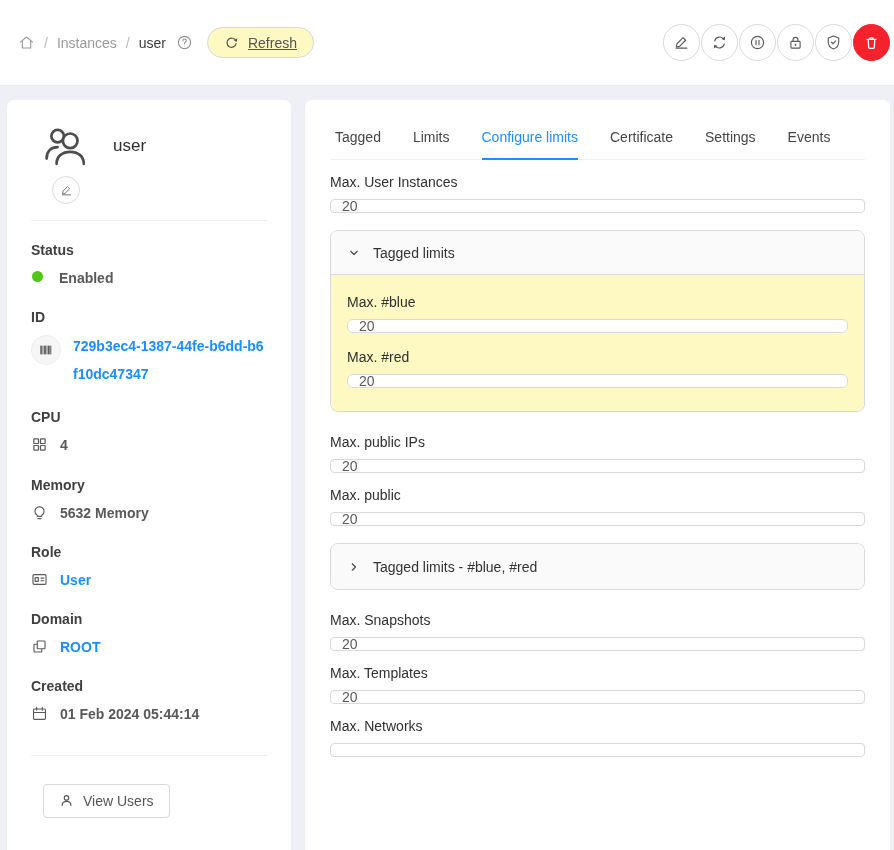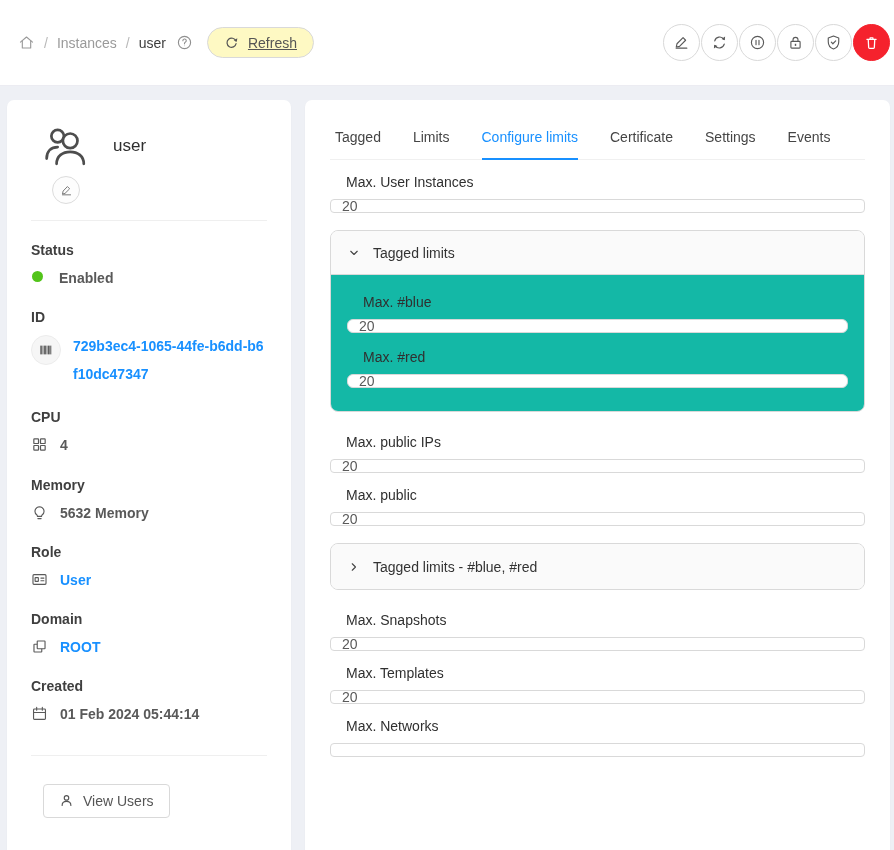--- a/index.html
+++ b/index.html
@@ -56,29 +56,29 @@
     border-radius:4px; background:#fff; color:#555; font-size:14px;
     display:inline-flex; align-items:center; gap:9px; padding:0 15px; cursor:pointer; }
 
   
   .tabs { display:flex; gap:32px; border-bottom:1px solid #f0f0f0; padding:0 5px; }
   .tab { padding:11px 0 13px; color:#454545; cursor:pointer; white-space:nowrap; }
   .tab.active { color:#1890ff; border-bottom:2px solid #1890ff; margin-bottom:-1px; }
 
   
   .limits-form { margin-top:14px; }
-  .field-label { color:#303030; margin:13px 16px 8px; }
+  .field-label { color:#303030; margin:13px 0 8px; }
   .text-input { width:100%; height:14px; border:1px solid #d9d9d9; border-radius:4px;
     background:#fff; padding:0 11px; font-size:14px; color:#5a5a5a;
     font-family:"Liberation Sans", sans-serif; outline:none; }
   .panel { border:1px solid #d9d9d9; border-radius:8px; margin:16px 0 22px; overflow:hidden; }
   .panel-header { background:#fafafa; height:44px; display:flex; align-items:center;
     gap:13px; padding:0 17px; color:#333; cursor:pointer; }
   .panel.expanded .panel-header { border-bottom:1px solid #d9d9d9; }
-  .panel-body { background:#14b8a6; padding:4px 16px 22px; }
+  .panel-body { background:#fef9c3; padding:4px 16px 22px; }
   .panel-body .field-label { margin-top:15px; }
   .panel-body .text-input { border-radius:6px; }
   .panel.collapsed .panel-header { height:45px; }
   .chev { color:#444; }
 </style>
 </head>
 <body>
 
 <div class="app-header">
   <div class="breadcrumb">
@@ -207,21 +207,21 @@
         <span class="id-badge">
           <svg width="14" height="14" viewBox="0 0 16 16" fill="currentColor">
             <rect x="1.6" y="3" width="1.5" height="10"></rect>
               <rect x="4.1" y="3" width="0.9" height="10"></rect>
             <rect x="6.0" y="3" width="1.7" height="10"></rect>
               <rect x="8.7" y="3" width="0.9" height="10"></rect>
             <rect x="10.5" y="3" width="1.6" height="10"></rect>
               <rect x="13.0" y="3" width="1.0" height="10"></rect>
           </svg>
         </span>
-        <a class="link id-text">729b3ec4-1065-44fe-b6dd-b6f10dc47347</a>
+        <a class="link id-text">729b3ec4-1387-44fe-b6dd-b6f10dc47347</a>
       </div>
     </div>
 
     <div class="section">
       <div class="section-label">CPU</div>
       <div class="section-value">
         <span class="icon value-icon">
           <svg width="17" height="17" viewBox="0 0 24 24" fill="none" stroke="currentColor" stroke-width="1.7">
             <rect x="4" y="4" width="6.6" height="6.6" rx="0.8"></rect>
               <rect x="13.4" y="4" width="6.6" height="6.6" rx="0.8"></rect>

